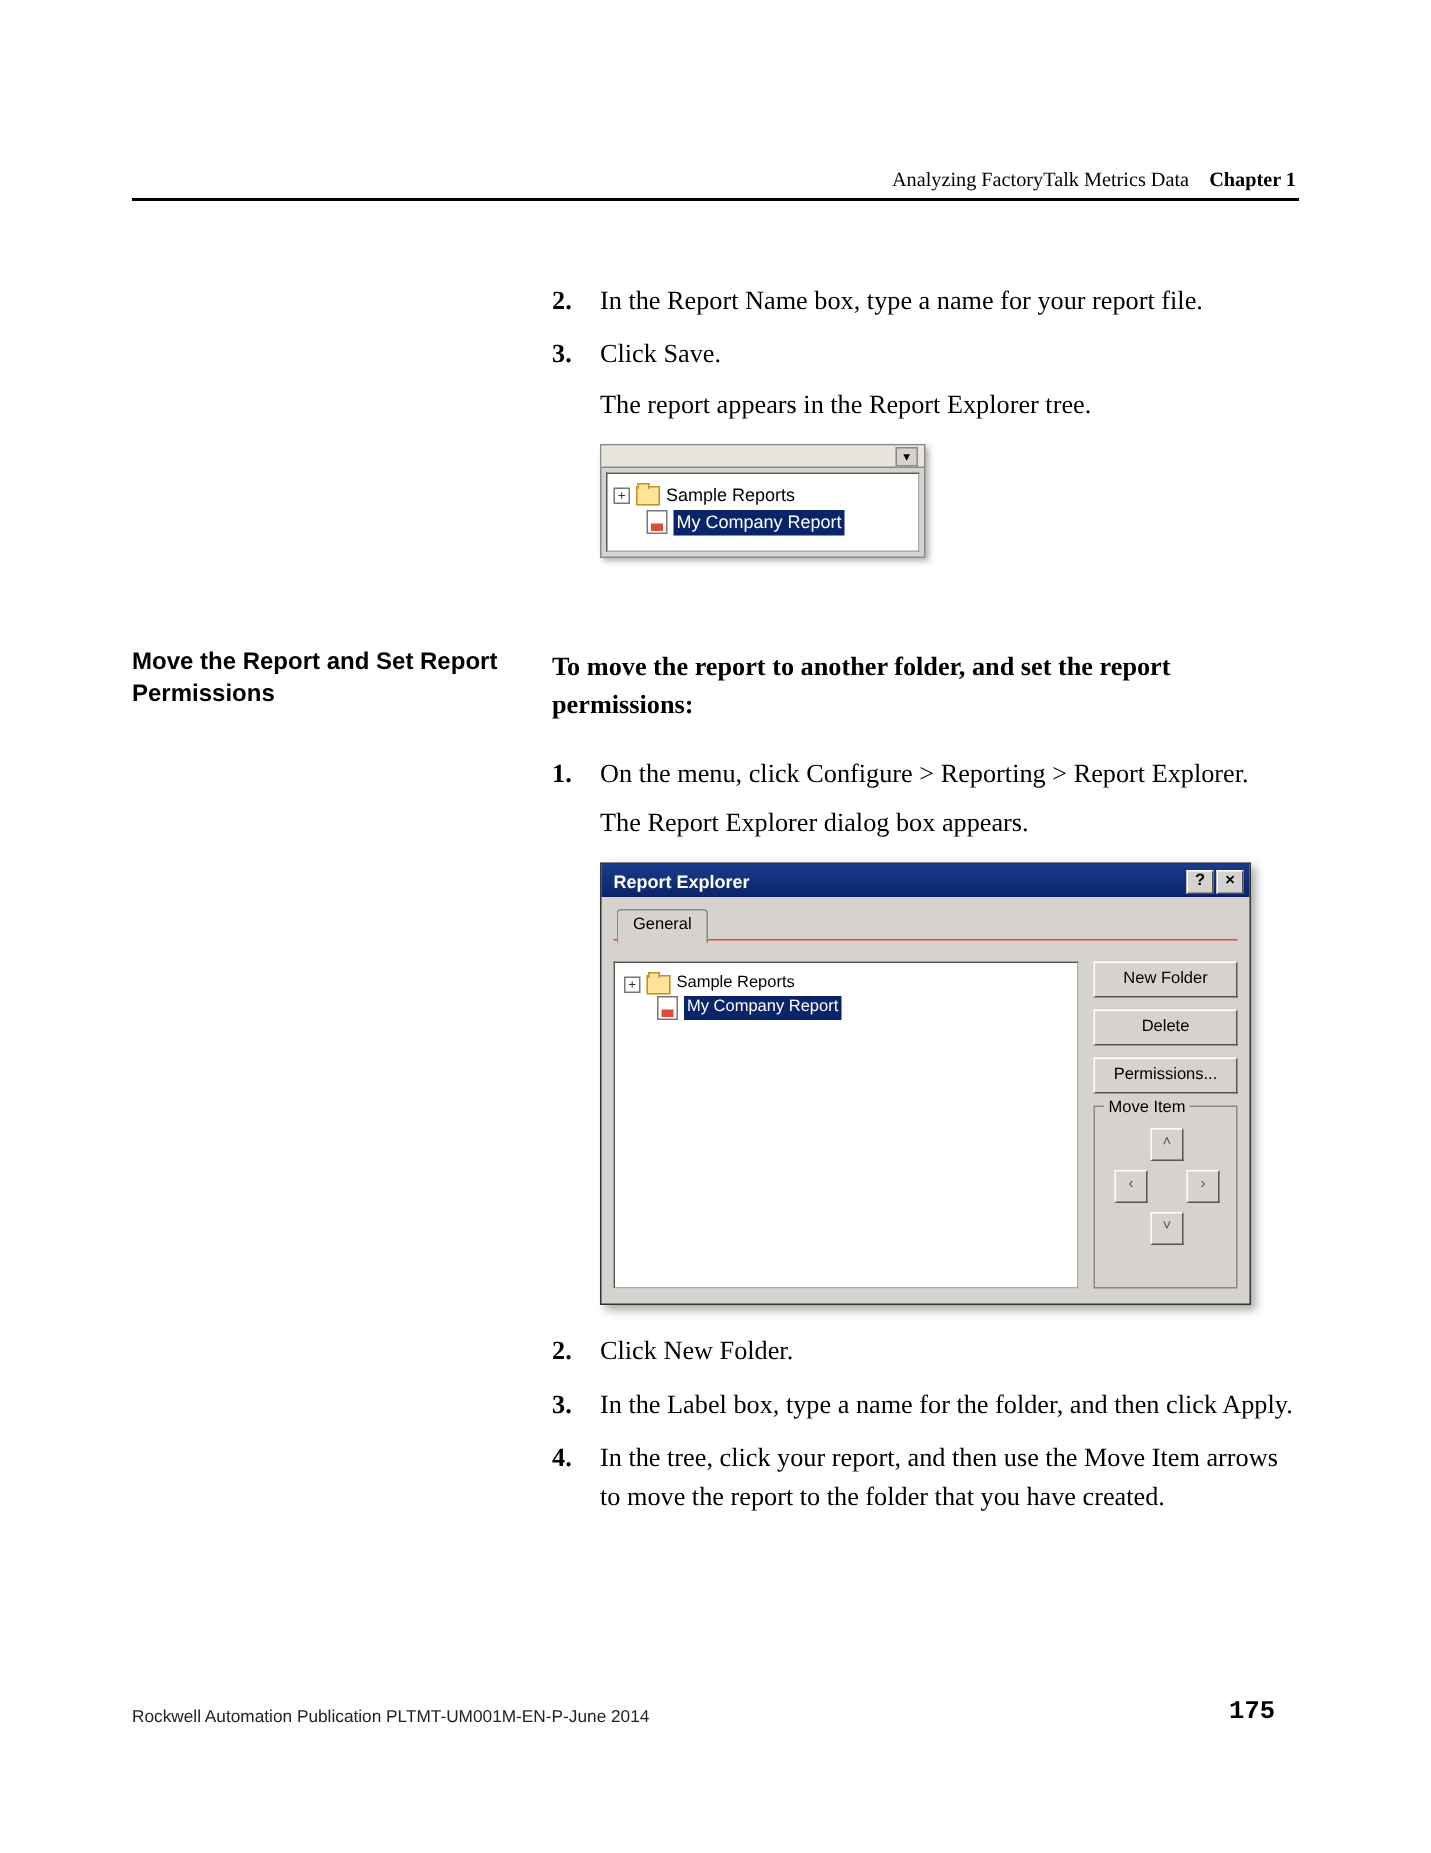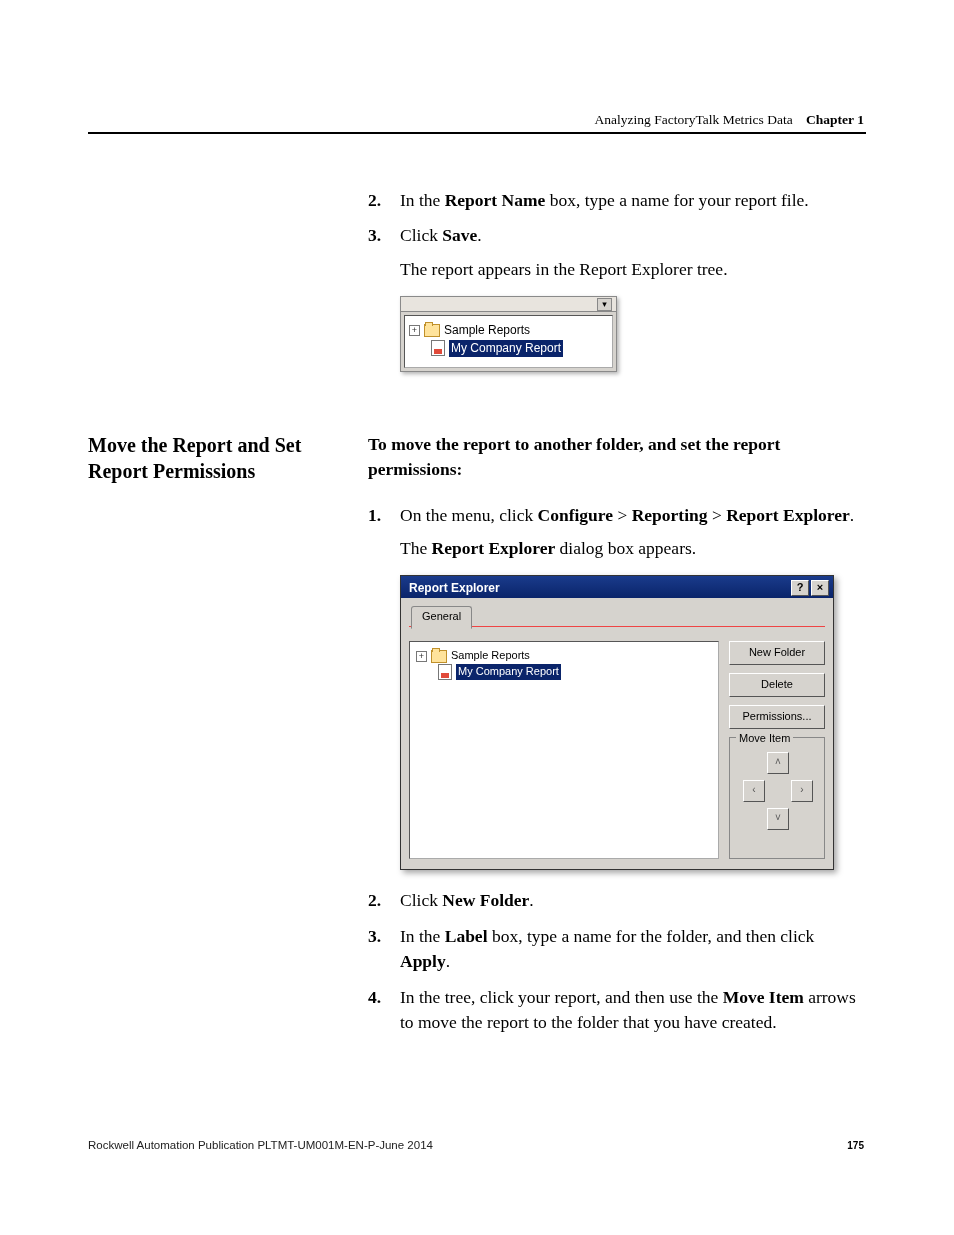--- a/index.html
+++ b/index.html
@@ -38,43 +38,43 @@
   }
   .col-body {
     margin-left: 280px;
     font-size: 17.5px;
     line-height: 1.45;
   }
   .sidehead {
     position: absolute;
     left: 0;
     width: 250px;
-    font-family: Liberation Serif, serif;
+    font-family: Liberation Sans, sans-serif;
     font-weight: bold;
-    font-size: 20px;
+    font-size: 16px;
     line-height: 1.3;
   }
   ol.steps {
     list-style: none;
     padding: 0;
     margin: 0;
   }
   ol.steps > li {
     position: relative;
     padding-left: 32px;
     margin-bottom: 10px;
   }
   ol.steps > li .num {
     position: absolute;
     left: 0;
     font-weight: bold;
   }
   .para { margin: 8px 0 14px 32px; }
   .lead { margin: 0 0 20px 0; font-weight: bold; } 
-  b { font-weight: bold; }
+  b { font-weight: normal; }
 
   
   .tree-screenshot {
     width: 215px;
     background: #d6d3ce;
     border: 1px solid #8a8a8a;
     box-shadow: 2px 2px 4px rgba(0,0,0,.3);
     font-family: Tahoma, Arial, sans-serif;
     font-size: 12px;
     margin-left: 32px;
@@ -178,23 +178,23 @@
     position: absolute;
     bottom: 84px;
     left: 88px;
     font-family: "Helvetica Neue", Arial, sans-serif;
     font-size: 11.5px;
     color: #222;
   }
   .footer-right {
     position: absolute;
     bottom: 84px;
-    right: 90px;
-    font-family: Liberation Sans, sans-serif;
-    font-size: 10px;
+    right: 104px;
+    font-family: Liberation Mono, monospace;
+    font-size: 17px;
     font-weight: bold;
   }
   .block { position: relative; margin-top: 60px; }
 </style>
 </head>
 <body>
 
 <div class="page">
   <div class="header-right">
     <span>Analyzing FactoryTalk Metrics Data</span>

